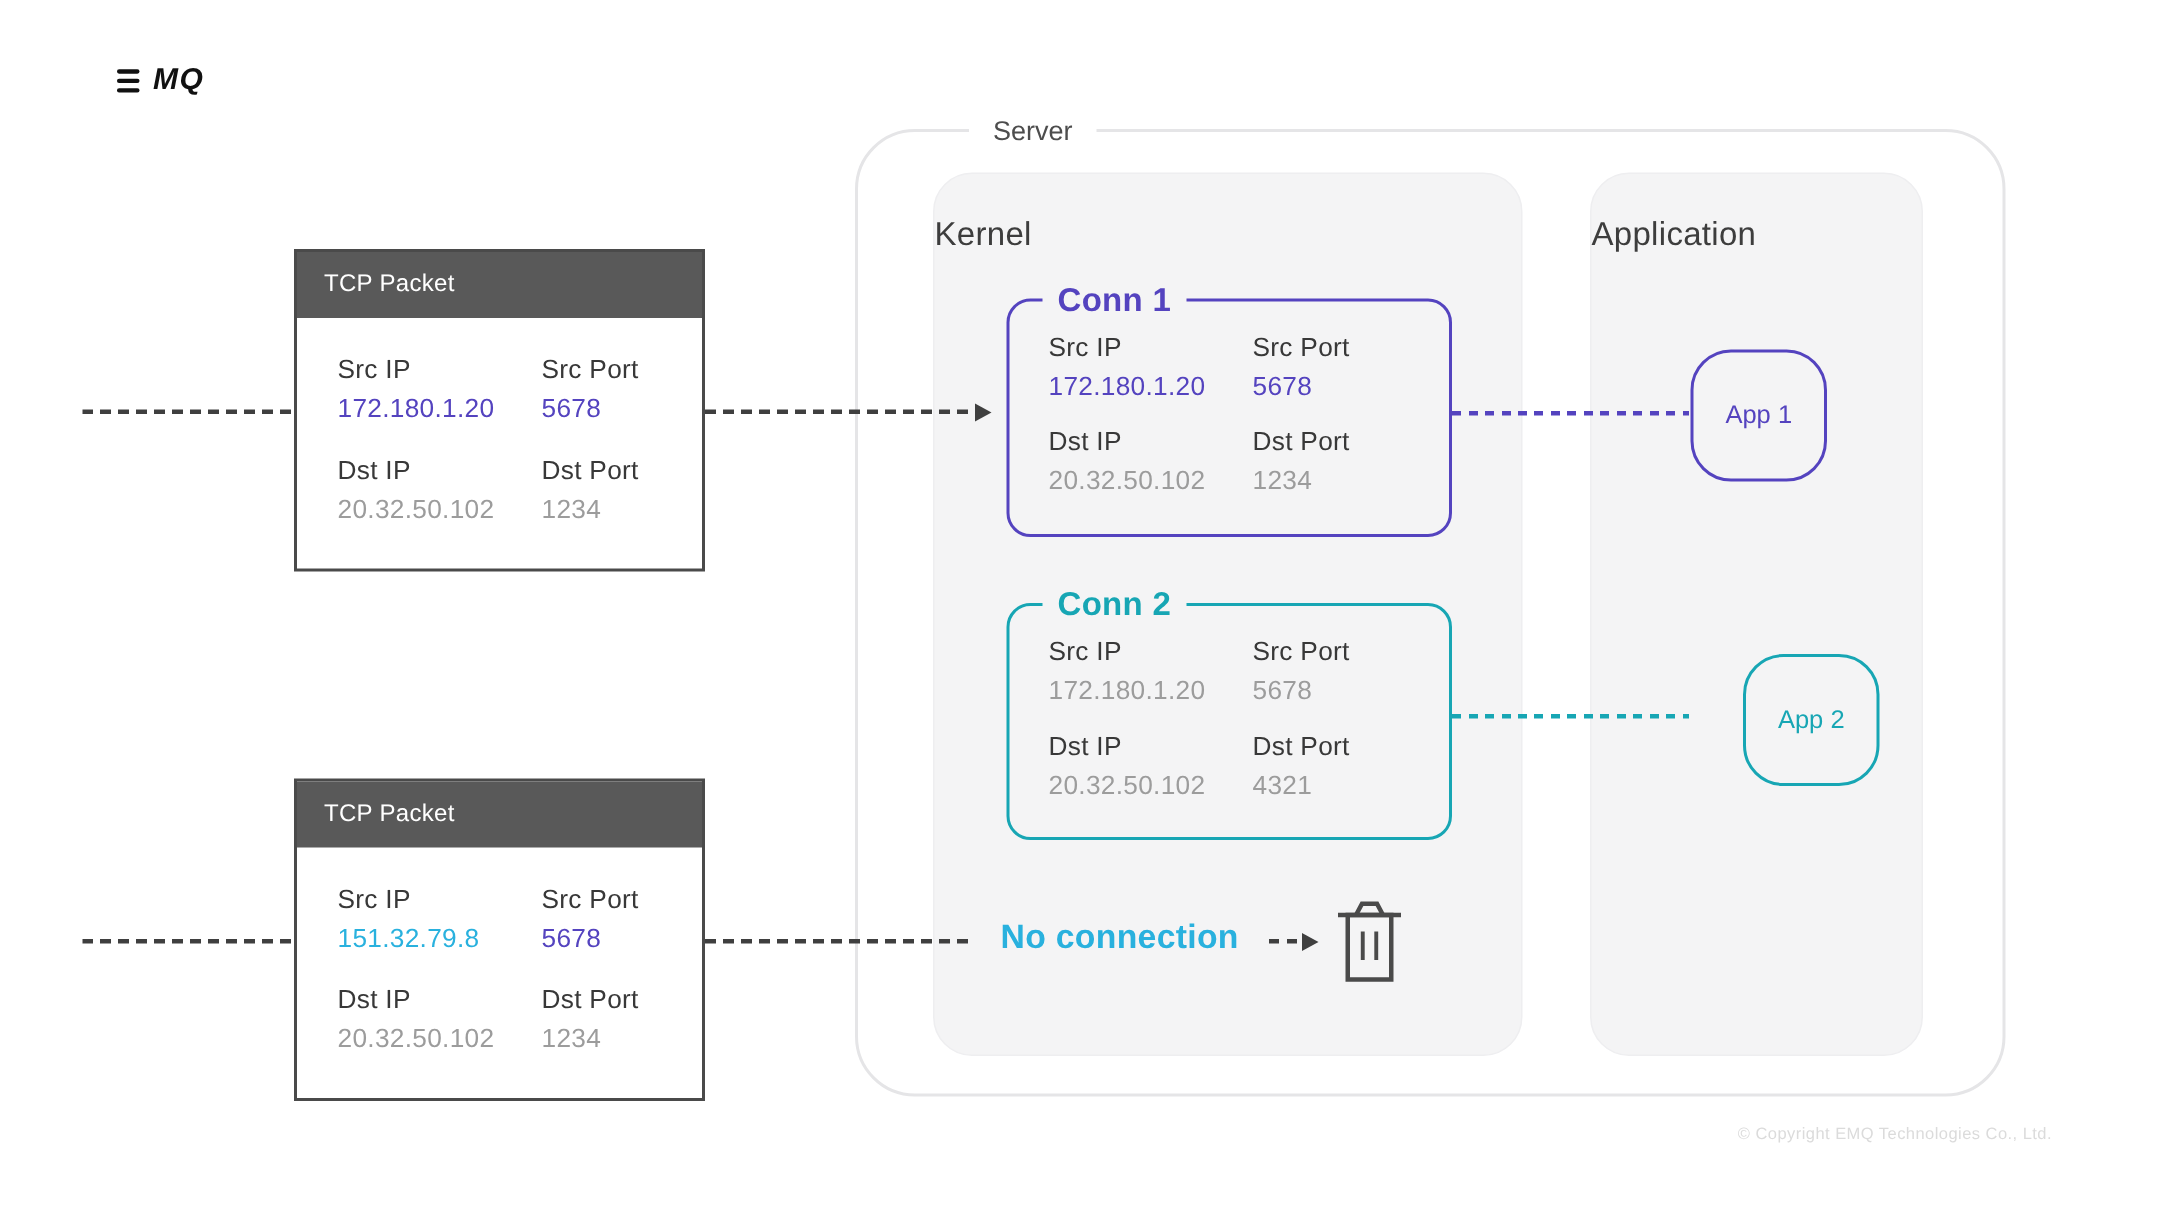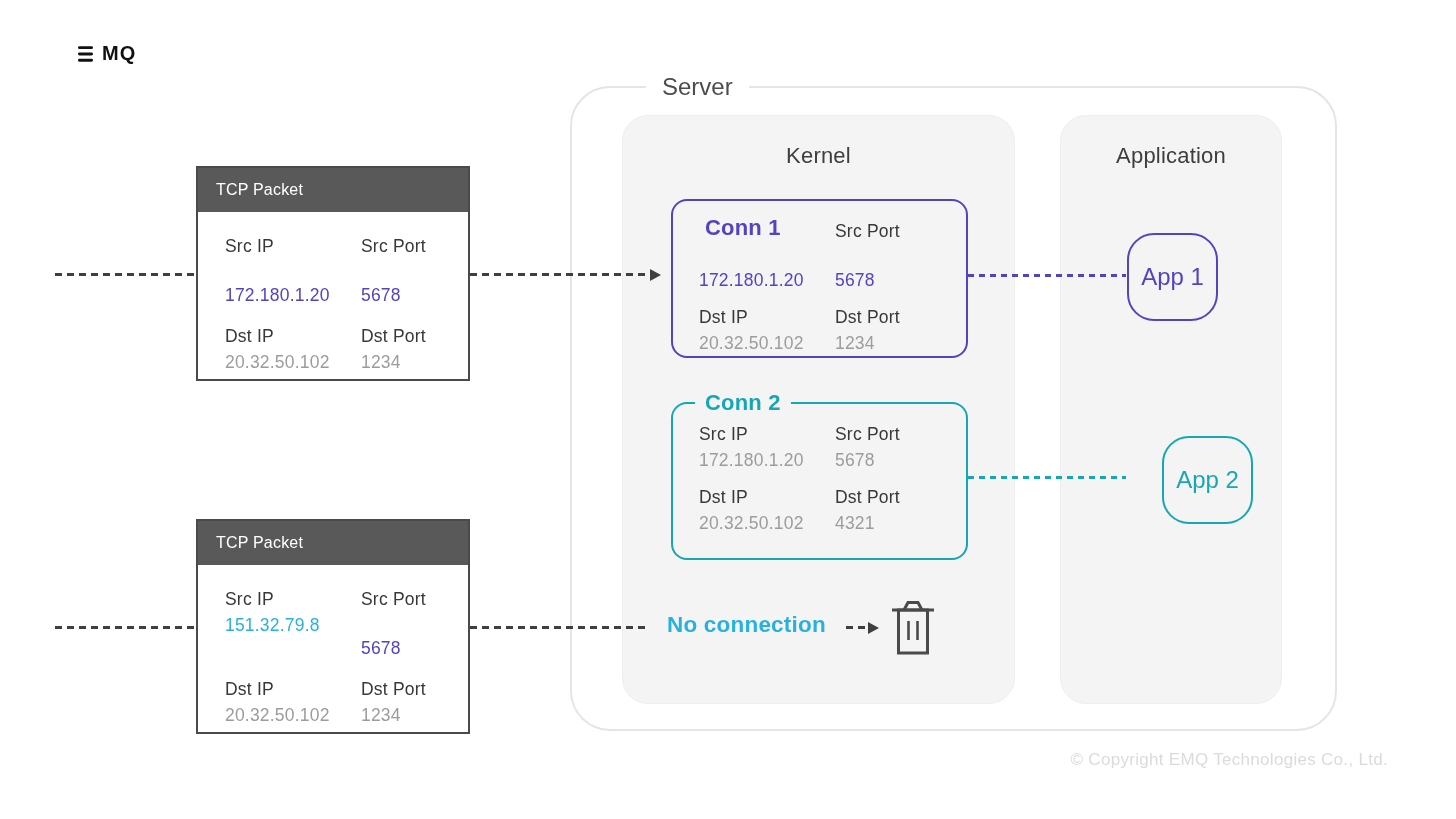--- a/index.html
+++ b/index.html
@@ -12,69 +12,69 @@
     --header-gray:#595959;
     --panel-bg:#f4f4f5;
     --server-border:#e5e5e7;
   }
   *{margin:0;padding:0;box-sizing:border-box;}
   html,body{background:#fff;}
   body{font-family:"Liberation Sans","DejaVu Sans",sans-serif;}
   .canvas{position:relative;width:1456px;height:819px;background:#fff;overflow:hidden;}
 
   
-  .logo{position:absolute;left:78px;top:42px;display:flex;align-items:center;gap:3px;}
+  .logo{position:absolute;left:78px;top:42px;display:flex;align-items:center;gap:3px;font-style:italic;}
   .logo-text{font-size:20px;font-weight:800;color:#111;letter-spacing:1px;}
 
   
   .packet{position:absolute;left:196px;width:274px;height:215px;background:#fff;border:2px solid #4a4a4a;}
   .packet-1{top:166px;}
   .packet-2{top:519px;}
   .packet-header{height:44px;background:var(--header-gray);color:#fff;font-size:16px;font-weight:500;line-height:44px;padding-left:18px;letter-spacing:.2px;}
   .packet-body{display:grid;grid-template-columns:136px auto;row-gap:20px;padding:24px 0 0 27px;}
   .flabel{font-size:17.5px;font-weight:500;color:var(--label-dark);margin-bottom:5px;letter-spacing:.2px;}
   .fvalue{font-size:17.5px;font-weight:500;letter-spacing:.2px;}
-  .c-purple{color:var(--purple);margin-top:28px;}
+  .c-purple{color:var(--purple);}
   .c-teal{color:var(--teal);}
   .c-cyan{color:var(--cyan);}
   .c-gray{color:var(--value-gray);font-weight:400;}
 
   
   .server{position:absolute;left:570px;top:86px;width:767px;height:645px;background:#fff;border:2px solid var(--server-border);border-radius:40px;}
-  .server-legend{position:absolute;top:-16px;left:74px;background:#fff;padding:0 16px;font-size:24px;font-weight:500;color:#4d4d4d;line-height:30px;}
+  .server-legend{position:absolute;top:-16px;left:74px;background:#fff;padding:0 16px;font-size:18px;font-weight:500;color:#4d4d4d;line-height:30px;}
 
   .panel{position:absolute;top:27px;height:589px;background:var(--panel-bg);border:1px solid #eeeef0;border-radius:26px;}
   .kernel-panel{left:50px;width:393px;}
   .app-panel{left:488px;width:222px;}
-  .panel-title{text-align:center;padding-top:27px;font-size:22px;font-weight:500;color:#3d3d3d;letter-spacing:.2px;}
+  .panel-title{text-align:left;padding-top:27px;font-size:22px;font-weight:500;color:#3d3d3d;letter-spacing:.2px;}
 
   
   .conn{position:absolute;left:48px;width:297px;border-radius:16px;background:var(--panel-bg);}
   .conn-1{top:83px;height:159px;border:2.5px solid var(--purple);}
   .conn-2{top:286px;height:158px;border:2.5px solid var(--teal);}
   .conn-legend{position:absolute;top:-16px;left:22px;background:var(--panel-bg);padding:0 10px;font-size:22px;font-weight:700;line-height:30px;letter-spacing:.2px;}
   .conn-body{display:grid;grid-template-columns:136px auto;row-gap:16px;padding:20px 0 0 26px;}
 
   
   .no-conn-label{position:absolute;left:44px;top:495px;font-size:22.5px;font-weight:700;color:var(--cyan);line-height:27px;letter-spacing:.2px;}
   .trash{position:absolute;left:262px;top:483px;}
 
   
-  .app-node{position:absolute;left:66px;width:91px;height:88px;border-radius:27px;display:flex;align-items:center;justify-content:center;font-size:24px;font-weight:400;background:var(--panel-bg);}
+  .app-node{position:absolute;left:66px;width:91px;height:88px;border-radius:27px;display:flex;align-items:center;justify-content:center;font-size:17px;font-weight:400;background:var(--panel-bg);}
   .app-1{top:117px;border:2.5px solid var(--purple);color:var(--purple);}
   .app-2{top:320px;border:2.5px solid var(--teal);color:var(--teal);margin-left:35px;}
 
   
   .dash{position:absolute;height:3px;}
   .dash-gray{background:repeating-linear-gradient(90deg,var(--line-gray) 0 7px,transparent 7px 12px);}
   .dash-purple{background:repeating-linear-gradient(90deg,var(--purple) 0 6px,transparent 6px 11px);}
   .dash-teal{background:repeating-linear-gradient(90deg,var(--teal) 0 6px,transparent 6px 11px);}
   .head{position:absolute;left:100%;top:-4.5px;width:0;height:0;border-left:11px solid var(--line-gray);border-top:6px solid transparent;border-bottom:6px solid transparent;}
 
-  .copyright{position:absolute;top:750px;right:68px;font-size:17px;color:#dbdbdb;letter-spacing:.3px;}
+  .copyright{position:absolute;top:750px;right:88px;font-size:11px;color:#dbdbdb;letter-spacing:.3px;}
 </style>
 </head>
 <body>
 
 <div class="canvas">
 
   <header class="logo">
     <svg width="21" height="18" viewBox="0 0 21 18">
       <rect x="0" y="1.2" width="15" height="2.9" rx="1.4" fill="#111"></rect>
       <rect x="0" y="7.5" width="15" height="2.9" rx="1.4" fill="#111"></rect>

